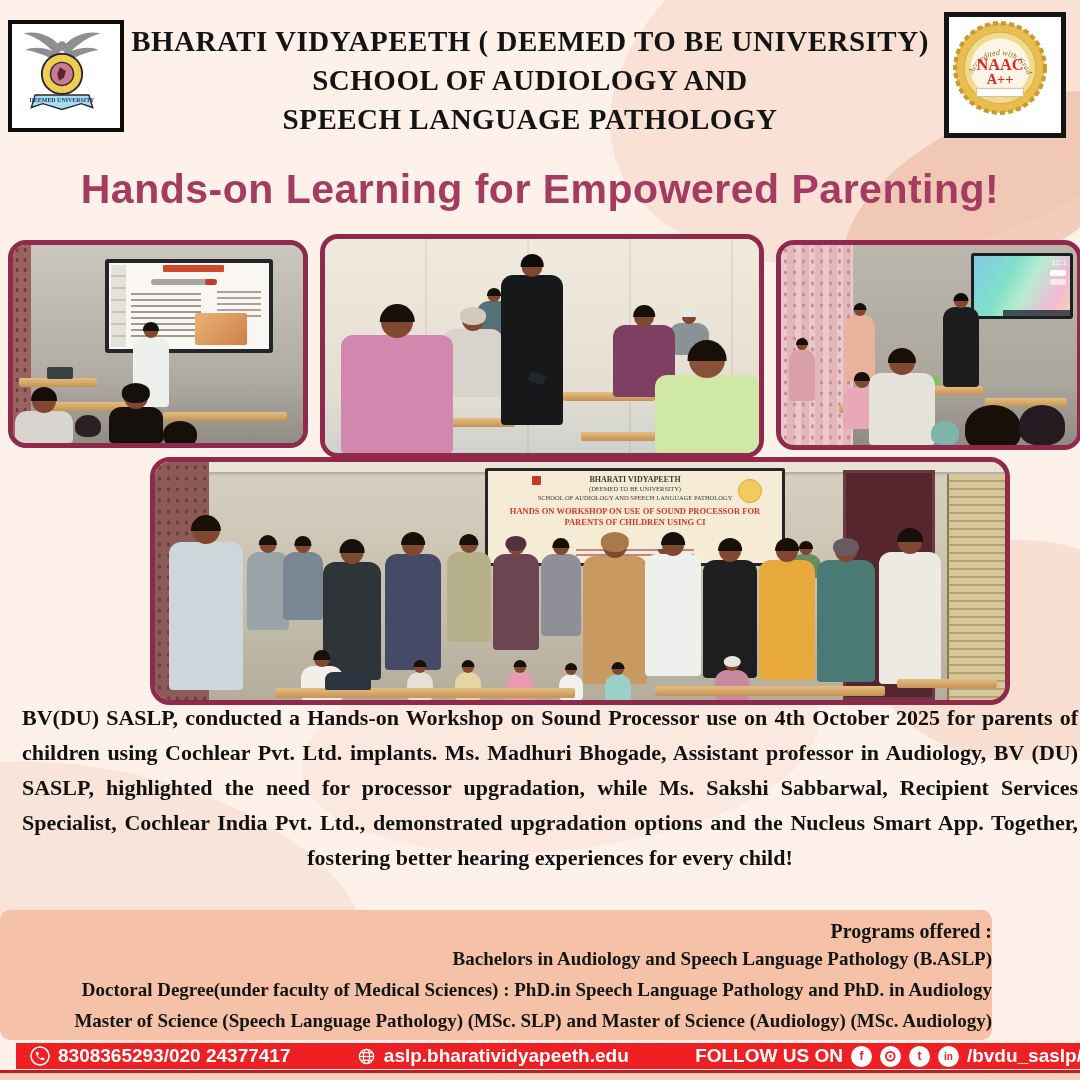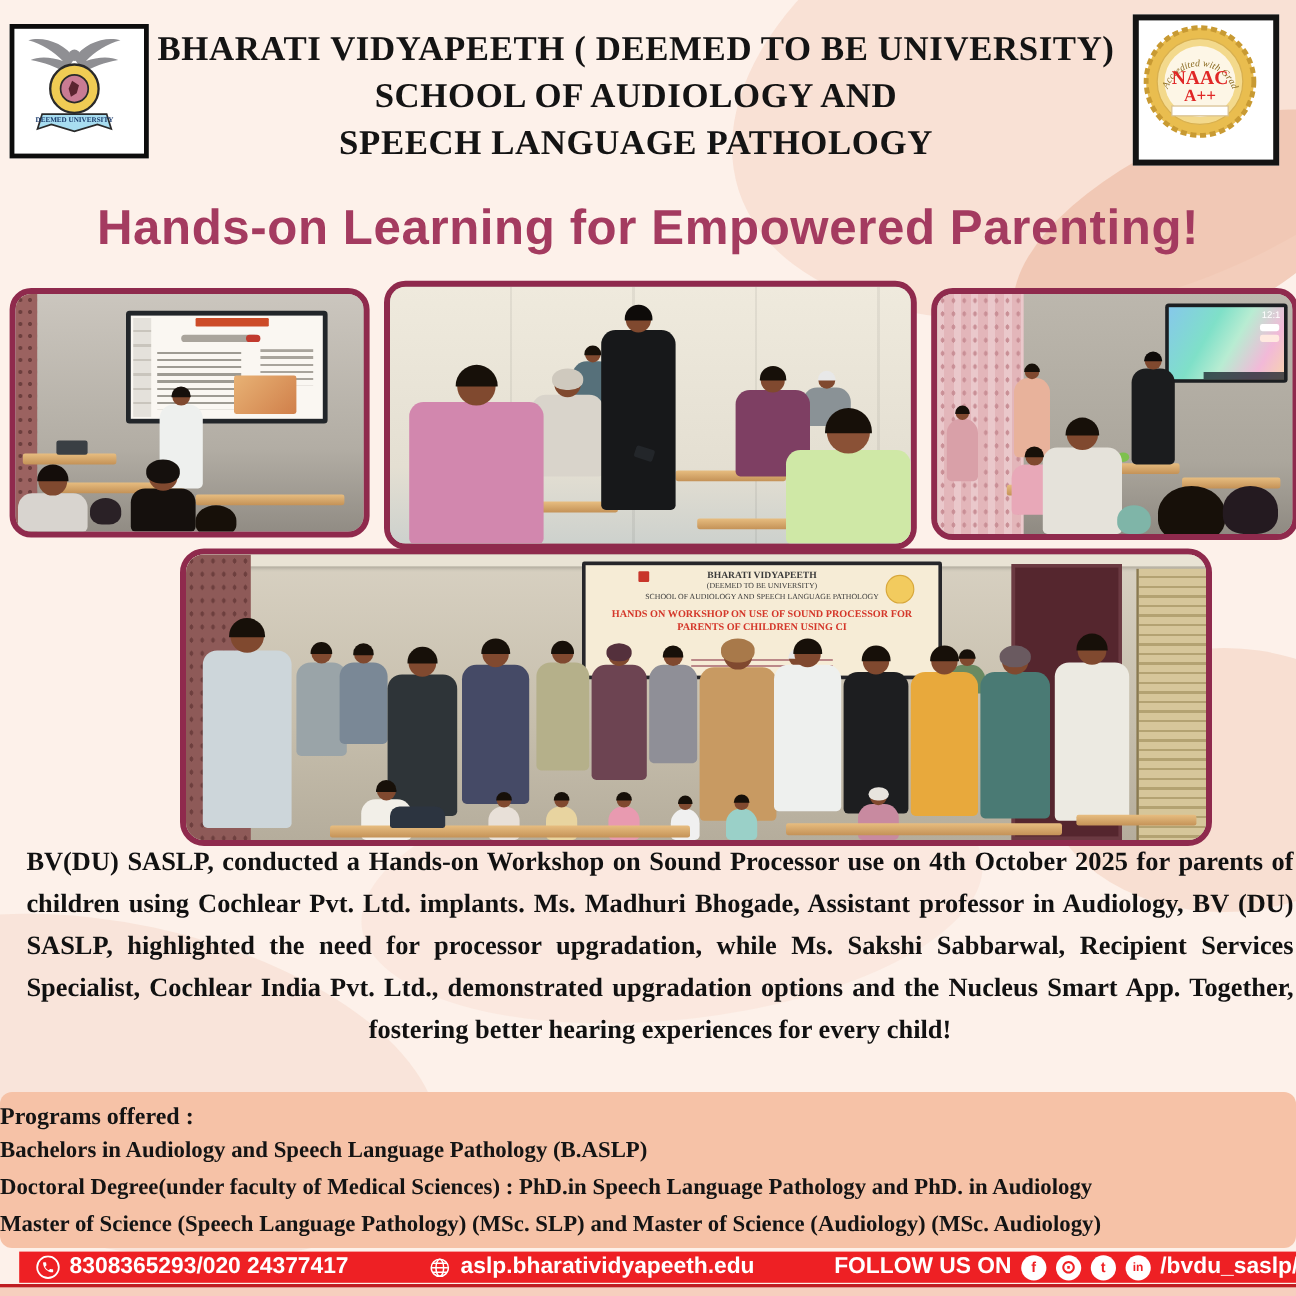--- a/index.html
+++ b/index.html
@@ -29,22 +29,22 @@
             width:calc(1.08px*var(--s,14));height:calc(0.58px*var(--s,14));
             border-radius:999px 999px 40% 40%;background:var(--h,#171009);}
   .p.hood::after{width:calc(1.18px*var(--s,14));height:calc(0.8px*var(--s,14));border-radius:50% 50% 45% 45%;}
   .bh{position:absolute;border-radius:50% 50% 38% 38%;background:#171009;}
   .desk{position:absolute;height:9px;border-radius:2px;background:linear-gradient(#e7bd80,#c49257);}
   .curt{position:absolute;top:0;bottom:0;left:0;}
 
   
   .body-par{position:absolute;left:22px;top:700px;width:1056px;z-index:2;color:#111;
             font-weight:bold;font-size:22px;line-height:35px;text-align:justify;text-align-last:center;}
-  .programs{position:absolute;left:0px;top:910px;width:1080px;height:130px;background:#f6c2a7;
-            border-radius:10px;z-index:2;text-align:left;color:#141414;font-weight:bold;}
+  .programs{position:absolute;left:0px;top:910px;width:992px;height:130px;background:#f6c2a7;
+            border-radius:10px;z-index:2;text-align:right;color:#141414;font-weight:bold;}
   .programs .hd{font-size:20px;margin-top:10px;}
   .programs .it{font-size:19px;line-height:31px;}
 
   
   .redbar{position:absolute;left:16px;top:1043px;width:1080px;height:26px;background:#ee2024;z-index:3;
           display:flex;align-items:center;justify-content:space-between;padding:0 14px;box-sizing:border-box;
           font-family:"Liberation Sans",sans-serif;font-weight:bold;color:#fff;font-size:19px;gap:41px;}
   .fgroup{display:flex;align-items:center;gap:8px;}
   .soc{width:21px;height:21px;border-radius:50%;background:#fff;color:#ee2024;display:flex;
        align-items:center;justify-content:center;font-size:12px;font-weight:bold;}

